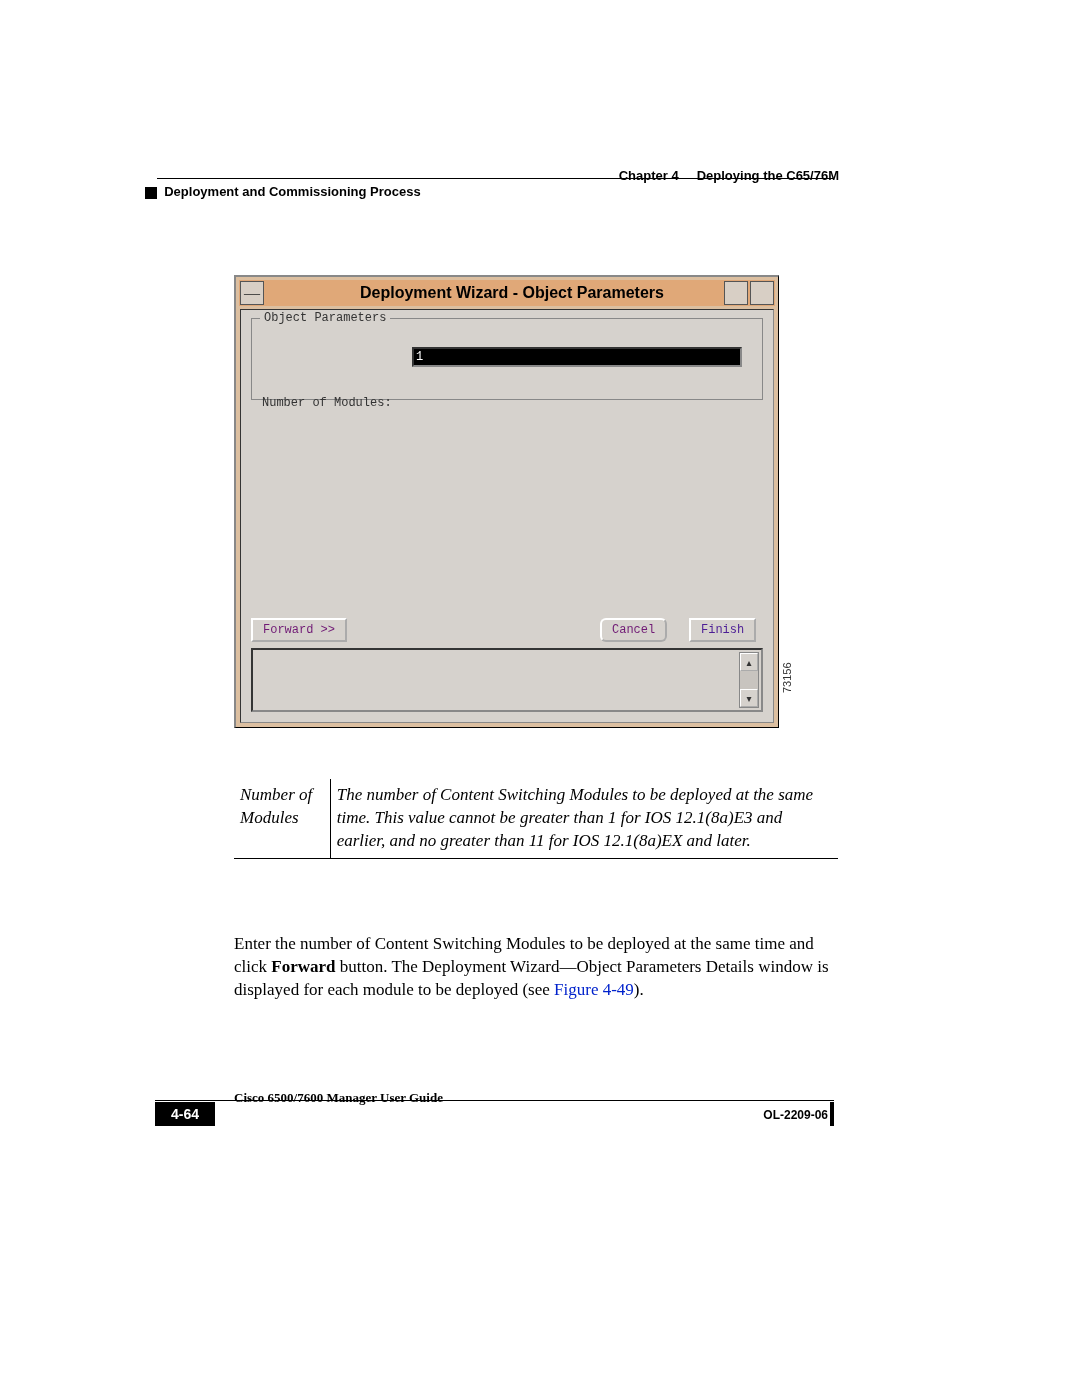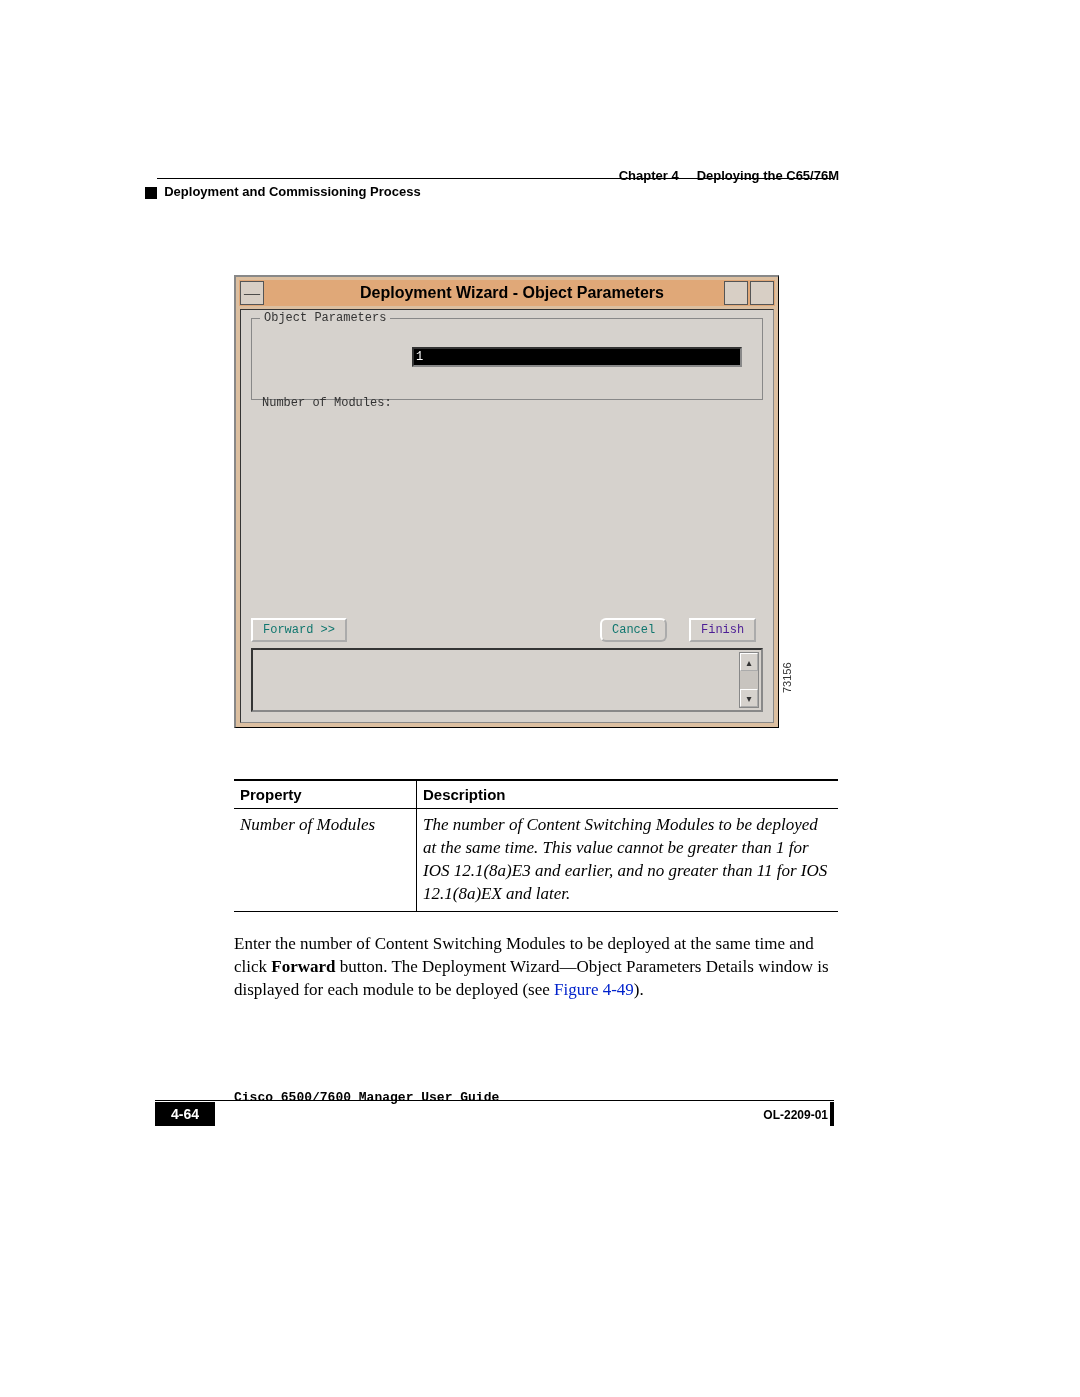--- a/index.html
+++ b/index.html
@@ -169,21 +169,21 @@
     left: 10px;
     right: 10px;
     top: 308px;
   }
   .wiz-button {
     font-family: "Courier New", monospace;
     font-size: 12px;
     padding: 3px 10px;
     background: #d6d2cd;
     border: 2px outset #fff;
-    color: #0f766e;
+    color: #701a75;
   }
   .wiz-button-disabled {
     color: #4c1d95;
   }
   .btn-cancel { position:absolute; left: 349px; top:0;border-radius:6px; }
   .btn-finish { position:absolute; left: 438px; top:0; }
   .log-area {
     position: absolute;
     left: 10px;
     right: 10px;
@@ -253,21 +253,21 @@
     position: absolute;
     top: 1100px;
     left: 155px;
     right: 155px;
     border-top: 1px solid #000;
   }
   .footer-title {
     position: absolute;
     top: 1090px;
     left: 234px;
-    font-family: Liberation Mono, monospace;
+    font-family: Liberation Serif, serif;
     font-weight: bold;
     font-size: 13px;
   }
   .page-num-box {
     position: absolute;
     top: 1102px;
     left: 155px;
     width: 60px;
     height: 24px;
     background: #000;
@@ -340,34 +340,30 @@
           <div class="sb-btn">▴</div>
           <div class="sb-btn sb-btn-bot">▾</div>
         </div>
       </div>
     </div>
   </div>
   <div class="fig-id-vert">73156</div>
 
   <table class="prop-table">
     <tbody>
-        <tr>
-      <th>Property</th>
-      <th>Description</th>
-    </tr>
     <tr>
       <td>Number of Modules</td>
       <td>The number of Content Switching Modules to be deployed at the same time. This value cannot be greater than 1 for IOS 12.1(8a)E3 and earlier, and no greater than 11 for IOS 12.1(8a)EX and later.</td>
     </tr>
   </tbody>
     </table>
 
   <div class="body-para">
     <span>Enter the number of Content Switching Modules to be deployed at the same time and click </span><b>Forward</b><span> button. The Deployment Wizard—Object Parameters Details window is displayed for each module to be deployed (see </span><span class="xref">Figure 4-49</span><span>).</span>
   </div>
 
   <div class="footer-title">Cisco 6500/7600 Manager User Guide</div>
   <div class="footer-rule"></div>
   <div class="page-num-box">4-64</div>
-  <div class="doc-id">OL-2209-01</div>
+  <div class="doc-id">OL-2209-06</div>
   <div class="footer-right-bar"></div>
 
 </div>
 
 </body></html>

